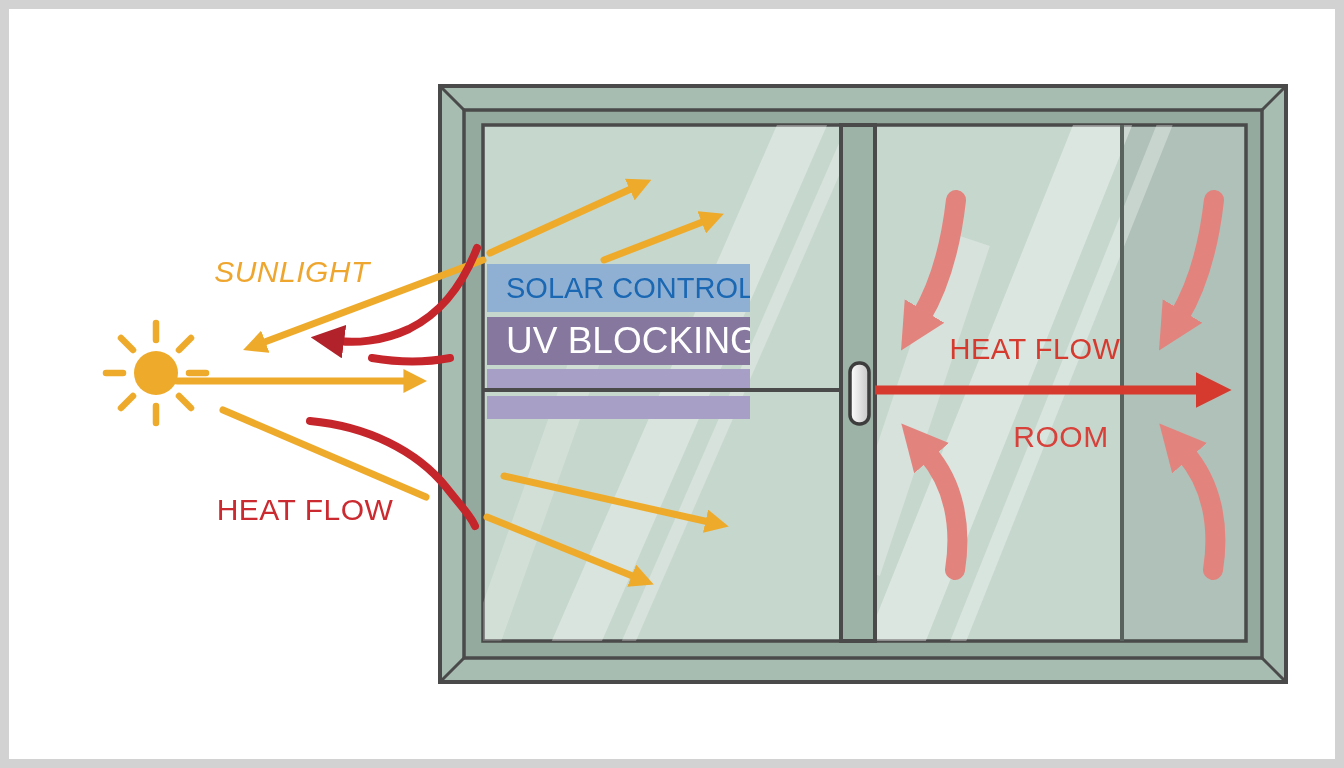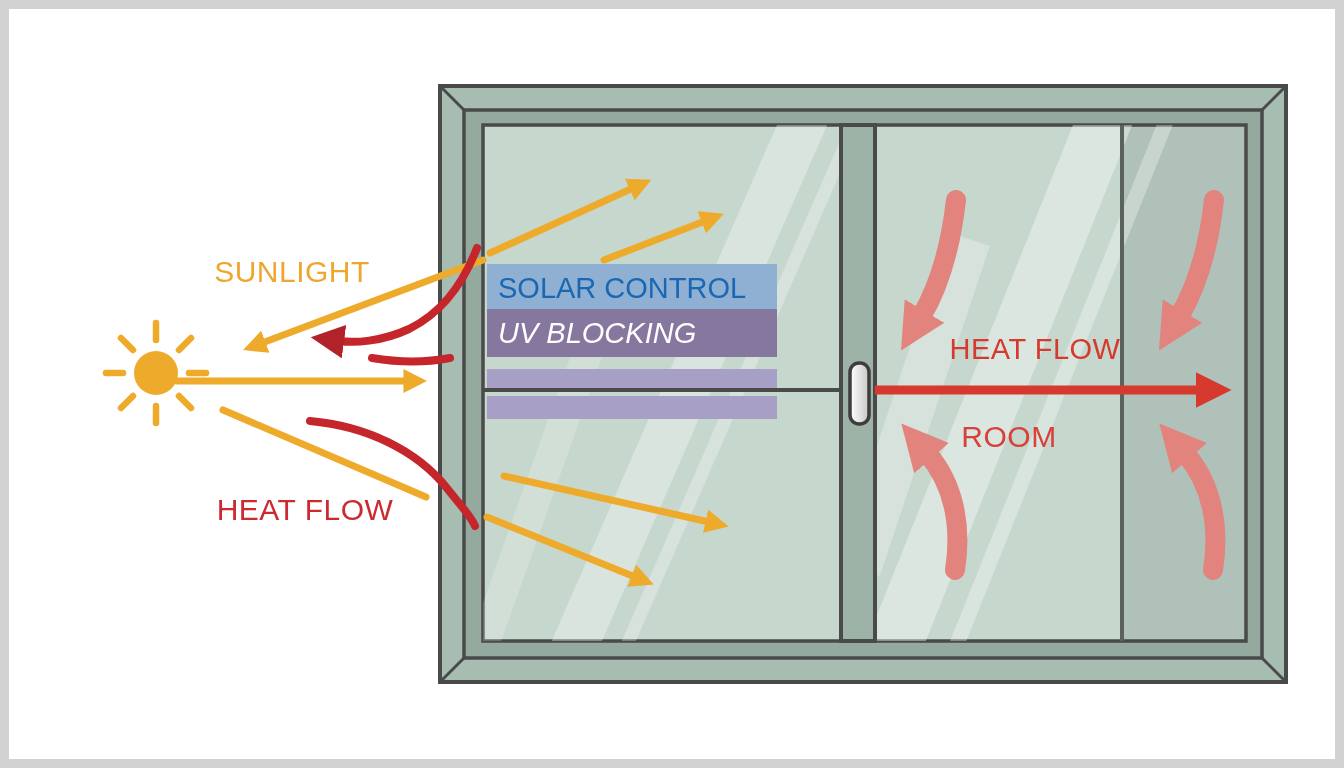--- a/index.html
+++ b/index.html
@@ -7,31 +7,31 @@
     position:relative;width:1344px;height:768px;background:#ffffff;
     box-sizing:border-box;border:9px solid var(--c-page-border,#d2d2d2);
     overflow:hidden;font-family:"Liberation Sans",sans-serif;
   }
   svg{position:absolute;left:0;top:0;}
   .layer1{z-index:1;}
   .htmlLayer{position:absolute;left:0;top:0;width:1344px;height:768px;z-index:2;}
   .layer2{z-index:3;pointer-events:none;}
 
   .flabel{position:absolute;text-align:center;letter-spacing:0.5px;white-space:nowrap;}
-  .lbl-sunlight{left:183px;top:246px;width:200px;font-size:30px;color:var(--c-sunlight-text);}
+  .lbl-sunlight{left:183px;top:246px;width:200px;font-size:30px;color:var(--c-sunlight-text);font-style:italic;}
   .lbl-heat-out{left:196px;top:484px;width:200px;font-size:30px;color:var(--c-heat-red-text);}
   .lbl-heat-in{left:926px;top:324px;width:200px;font-size:29px;color:var(--c-heat-flow-arrow);}
-  .lbl-room{left:900px;top:411px;width:200px;font-size:30px;color:var(--c-room-text);}
+  .lbl-room{left:952px;top:411px;width:200px;font-size:30px;color:var(--c-room-text);}
 
-  .band{position:absolute;left:478px;width:290px;box-sizing:border-box;
-        padding-left:11px;overflow:hidden;white-space:nowrap;}
+  .band{position:absolute;left:478px;width:263px;box-sizing:border-box;
+        padding-left:19px;overflow:hidden;white-space:nowrap;}
   .band-solar{top:255px;height:48px;line-height:48px;background:var(--c-solar-band-bg);
               color:var(--c-solar-band-text);font-size:29px;}
-  .band-uv{top:300px;height:48px;line-height:48px;background:var(--c-uv-band-bg);
-           color:var(--c-band-light-text);font-size:29px;font-style:italic;}
+  .band-uv{top:308px;height:48px;line-height:48px;background:var(--c-uv-band-bg);
+           color:var(--c-band-light-text);font-size:37px;}
   .band-lp1{top:360px;height:19px;background:var(--c-light-band-bg);}
   .band-lp2{top:387px;height:23px;background:var(--c-light-band-bg);}
   .band-heat{top:418px;height:43px;line-height:43px;background:var(--c-heat-band-bg);
              color:var(--c-band-light-text);font-size:29px;}
 </style>
 </head>
 <body>
 
 <div class="canvas">
 

